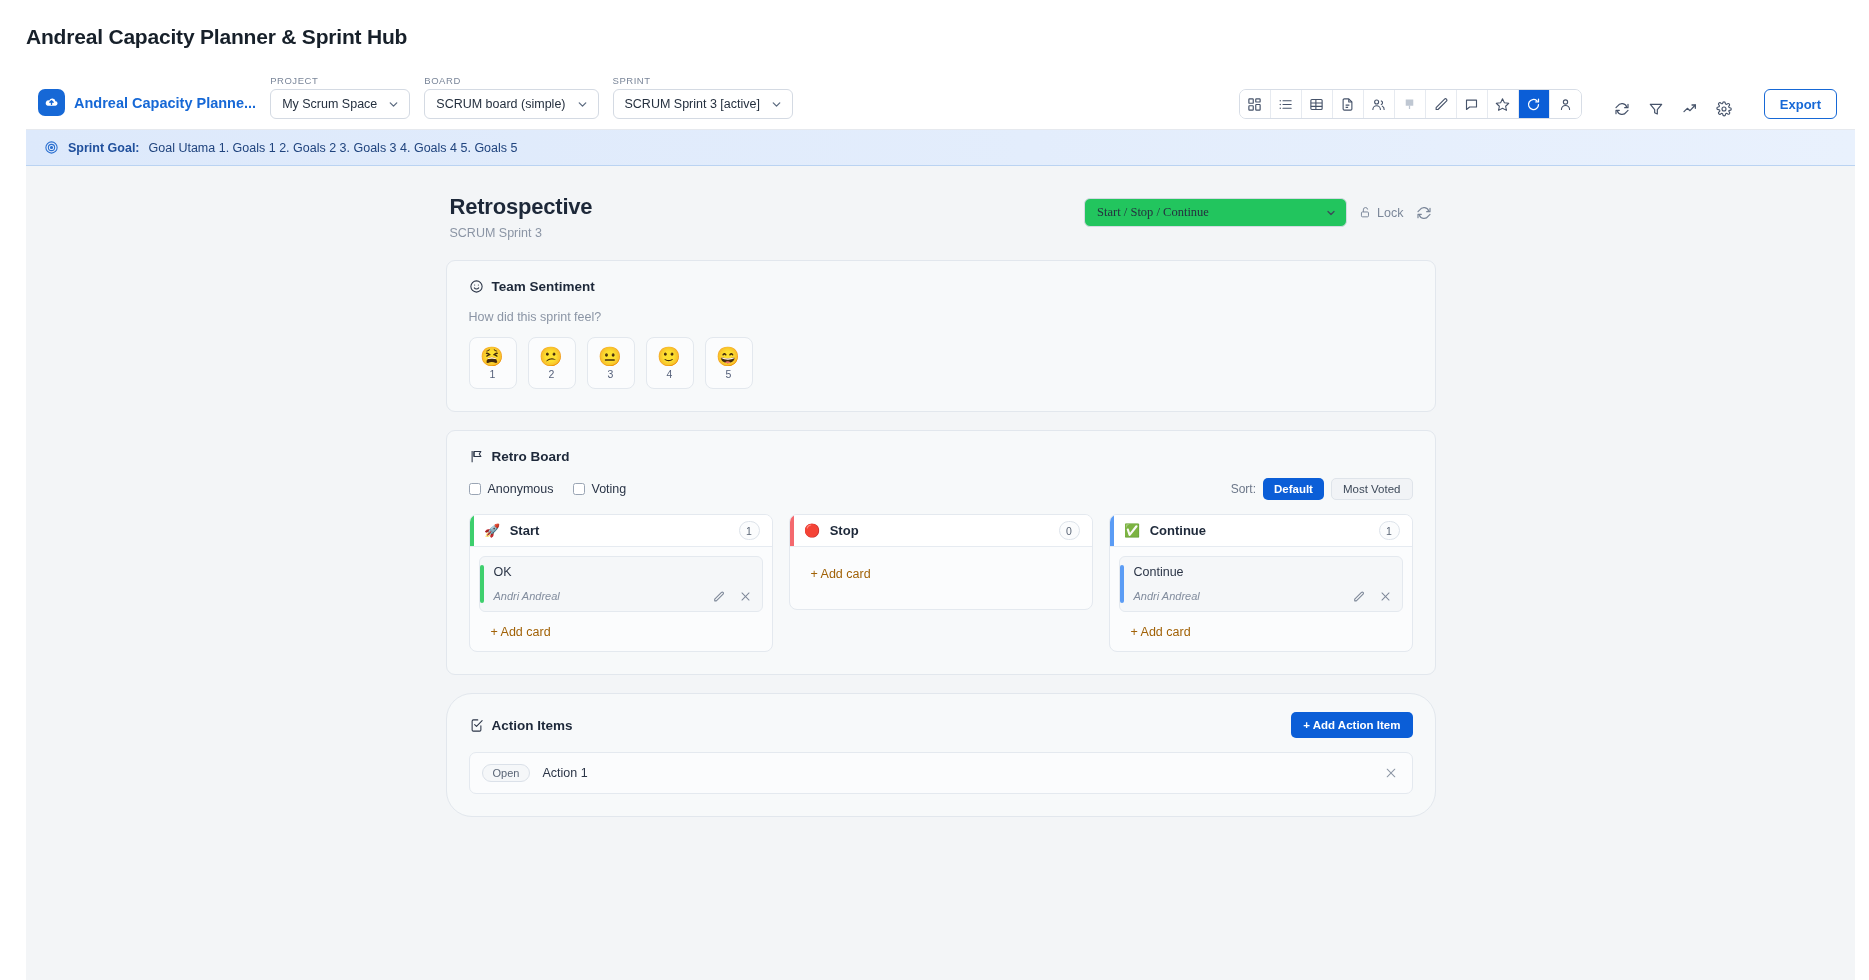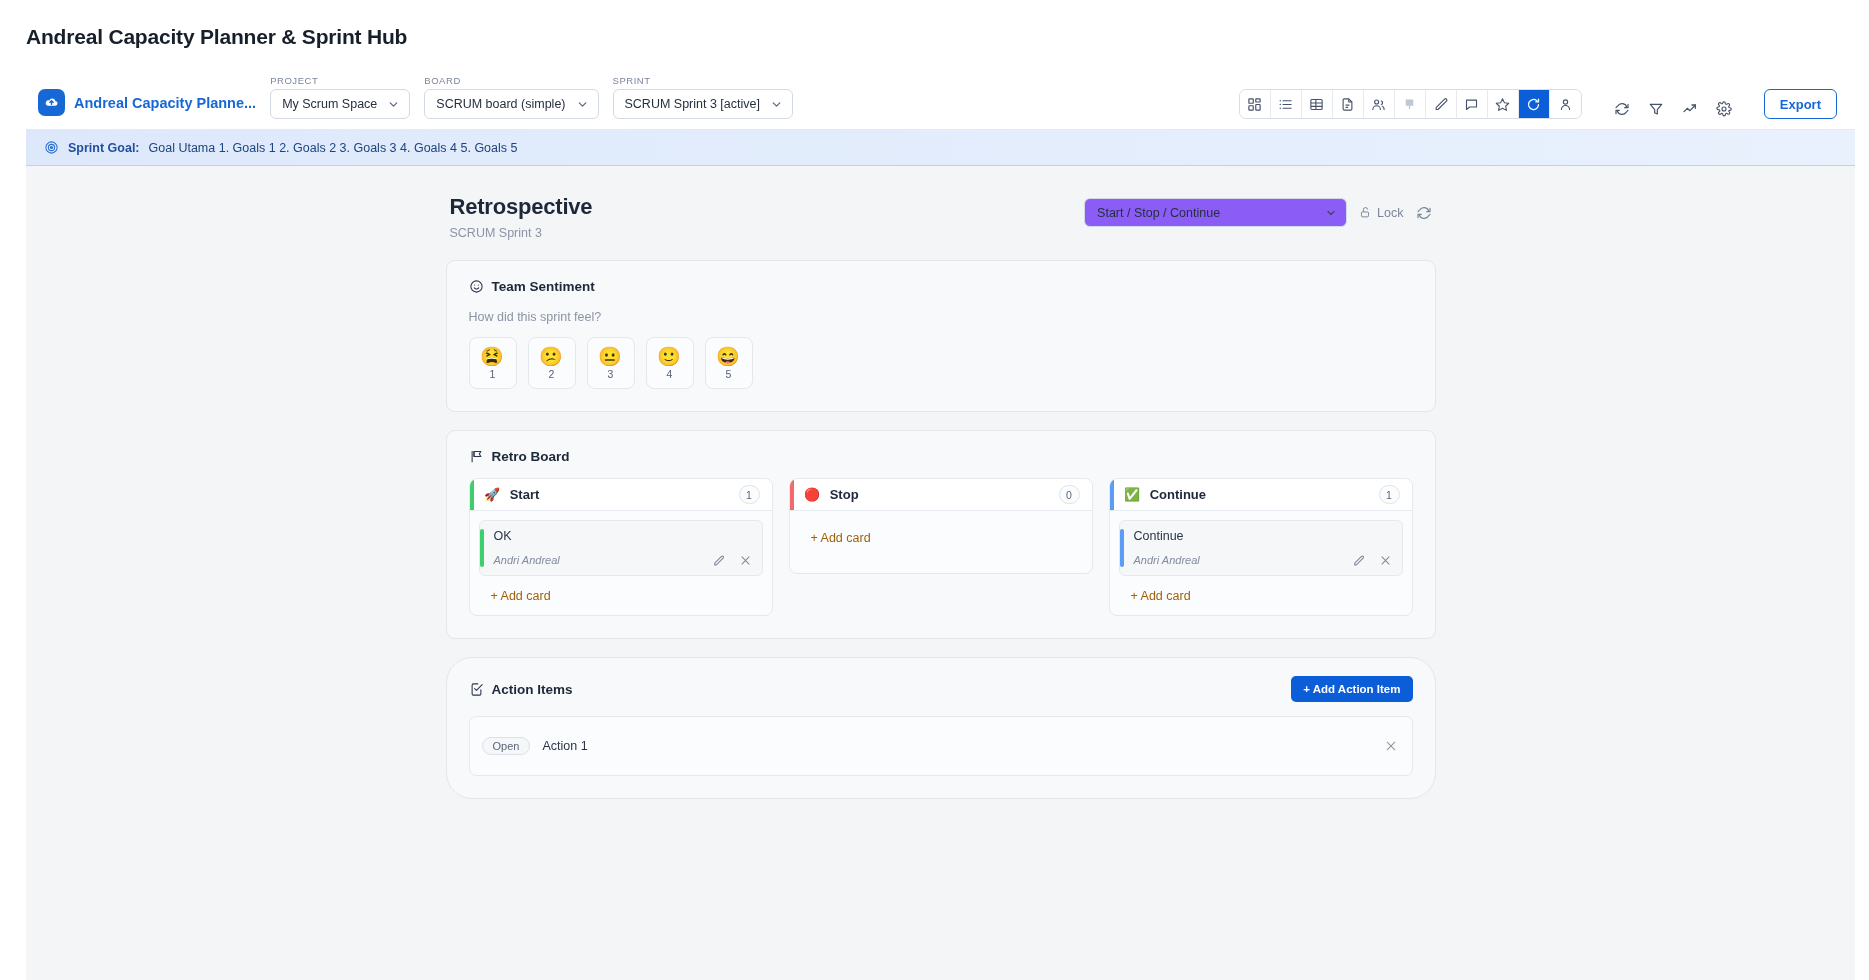--- a/index.html
+++ b/index.html
@@ -131,24 +131,24 @@
     justify-content: center;
   }
   .retro-titles { flex: 1; }
   .retro-title { font-size: 22px; font-weight: bold; color: #1d2839; letter-spacing: -0.2px; }
   .retro-sub { font-size: 12.5px; color: #8b95a5; margin-top: 6px; }
 
   .retro-head-right { display: flex; align-items: center; gap: 12px; padding-top: 4px; }
   .template-select {
     width: 263px; height: 29px;
     border: 1px solid #d4dae3; border-radius: 6px;
-    background: #8b5cf6;
+    background: #22c55e;
     display: flex; align-items: center; justify-content: space-between;
     padding: 0 9px 0 12px;
-    font-size: 12.5px; color: #25303f;
+    font-size: 12.5px; color: #25303f; font-family: Liberation Serif, serif;
   }
   .lock-btn { display: flex; align-items: center; gap: 5px; color: #7b8799; font-size: 12.5px; }
   .refresh-btn { color: #7b8799; display: flex; }
 
   .card {
     background: #f7f9fa;
     border: 1px solid #e2e7ed;
     border-radius: 9px;
     margin-bottom: 18px;
   }
@@ -250,21 +250,21 @@
     background: #0b5ed7; color: #fff;
     border-radius: 5px; height: 26px; padding: 0 12px;
     font-size: 11.5px; font-weight: bold;
     display: flex; align-items: center;
   }
   .action-row {
     margin-top: 14px;
     border: 1px solid #e4e9ef;
     border-radius: 7px;
     background: #fbfcfd;
-    height: 60px;
+    height: 42px;
     display: flex; align-items: center;
     padding: 0 14px 0 12px;
     gap: 12px;
   }
   .status-badge {
     border: 1px solid #dbe1e9; border-radius: 11px;
     padding: 2px 10px;
     font-size: 11px; color: #5a6576;
     background: #f5f7f9;
   }
@@ -530,20 +530,35 @@
           <span>
             <svg width="15" height="15" viewBox="0 0 24 24" fill="none" stroke="#2b3547" stroke-width="1.7" stroke-linejoin="round">
                 <path d="M5 3v18"></path>
                 <path d="M8 4h11l-2.6 4L19 12H8z"></path>
                 <path d="M8 4v8"></path>
               </svg>
           </span>
           <span>Retro Board</span>
         </div>
 
+        <div class="board-ctrl-row">
+          <label class="chk-wrap">
+            <span class="chk"></span>
+            <span class="chk-label">Anonymous</span>
+          </label>
+          <label class="chk-wrap">
+            <span class="chk"></span>
+            <span class="chk-label">Voting</span>
+          </label>
+          <div class="sort-wrap">
+            <span class="sort-lbl">Sort:</span>
+            <span class="pill on">Default</span>
+            <span class="pill off">Most Voted</span>
+          </div>
+        </div>
 
         <div class="columns">
 
           <div class="col">
             <div class="col-head">
               <span class="col-accent" style="background:#3ecf6d"></span>
               <span class="col-emoji">🚀</span>
               <span class="col-name">Start</span>
               <span class="col-count">1</span>
             </div>

